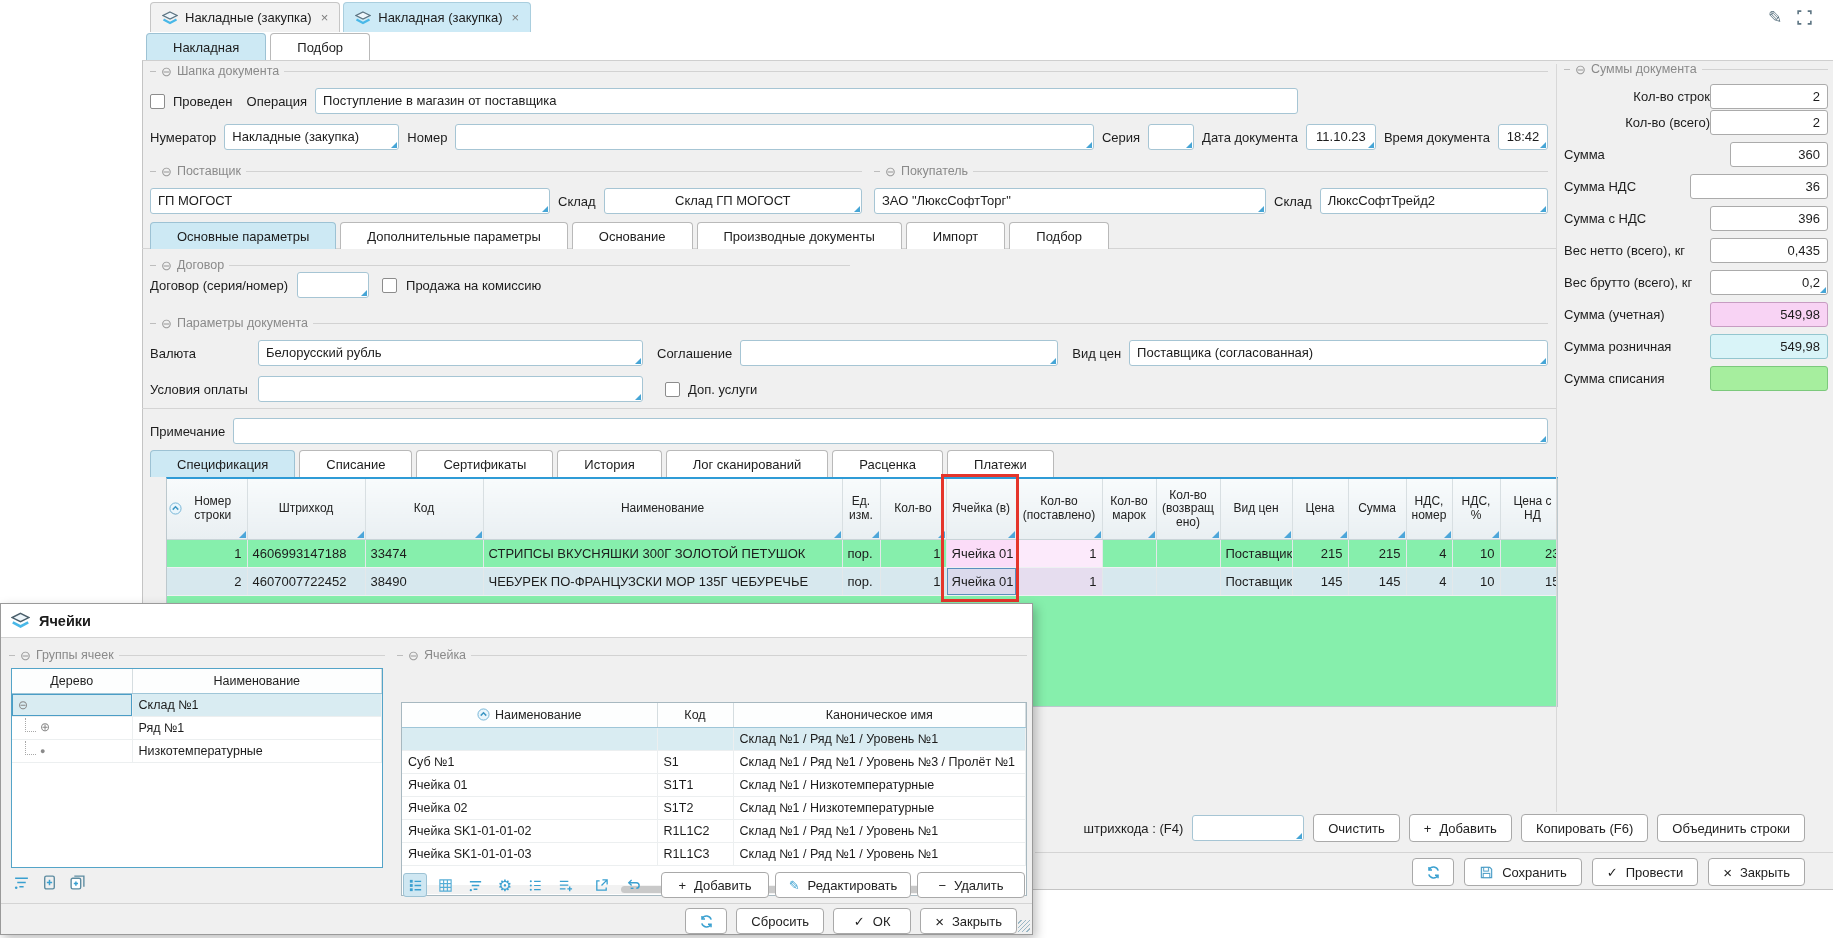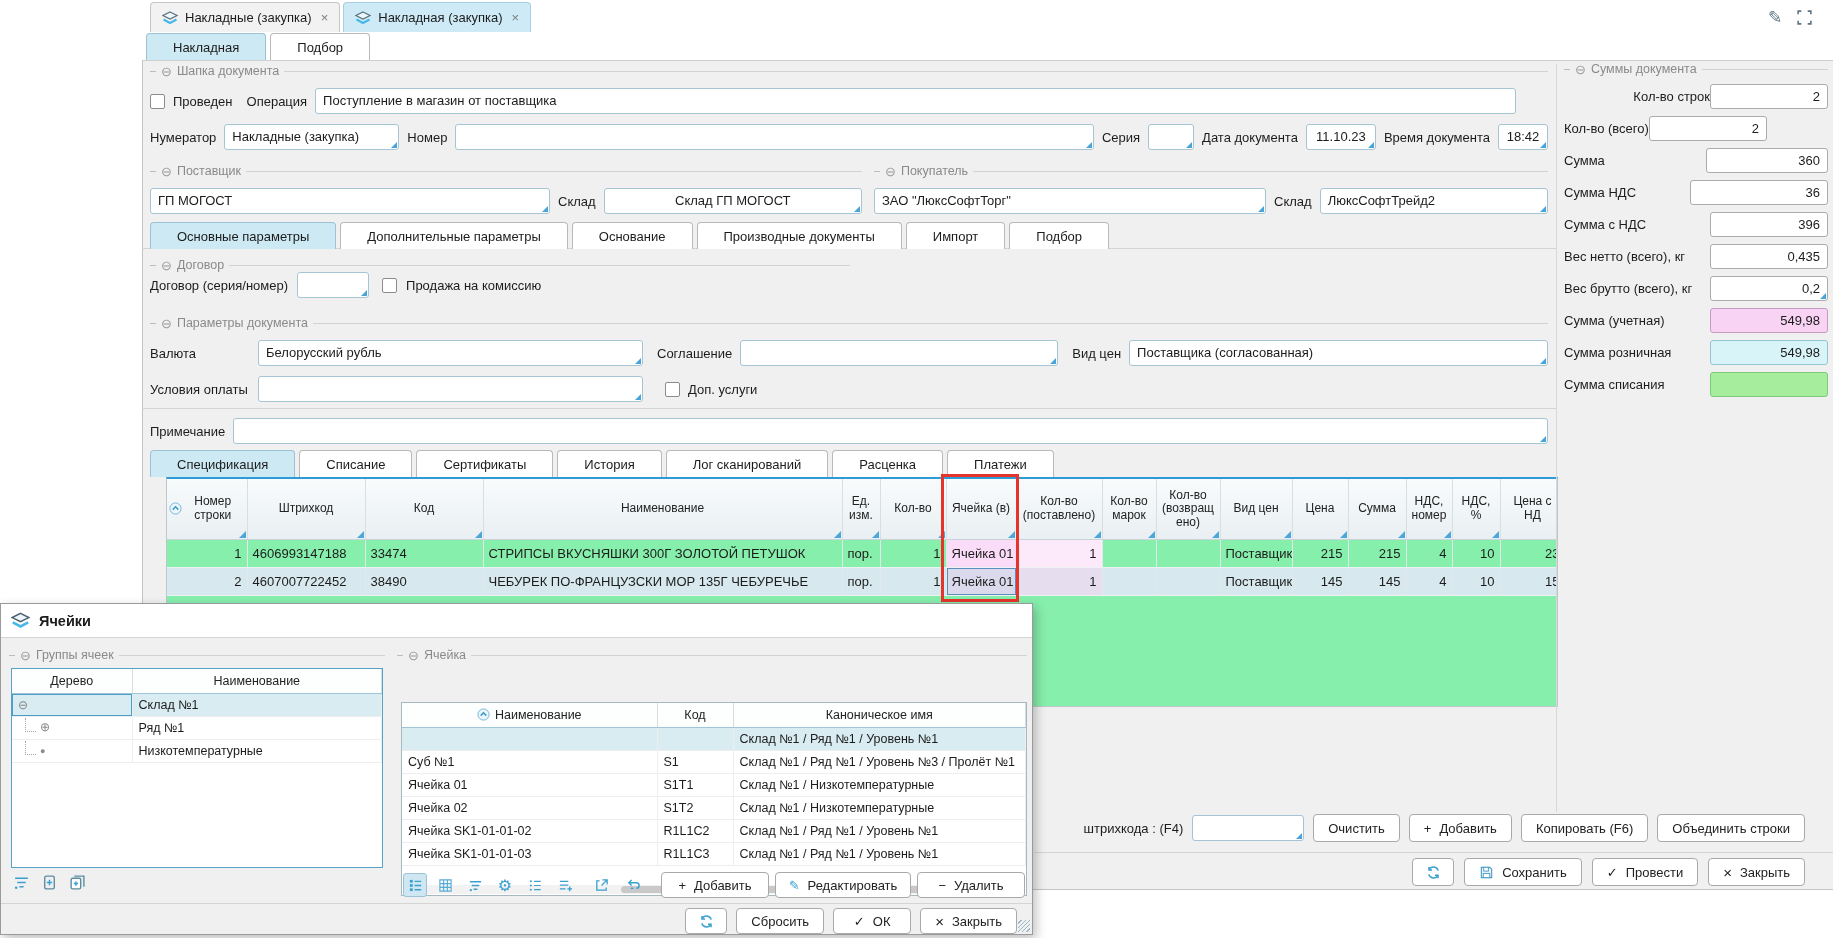--- a/index.html
+++ b/index.html
@@ -120,21 +120,21 @@
         <span>Подбор</span>
       </div>
   </div>
 
   <div class="abs legend" style="left:150px;top:64px;width:1398px">
     <span class="dash"></span>
       <span class="g">⊖</span>
     <span>Шапка документа</span>
       <span class="line"></span>
   </div>
-  <div class="abs row" style="left:150px;top:88px;width:1366px;gap:8px">
+  <div class="abs row" style="left:150px;top:88px;width:1148px;gap:8px">
     <div class="chk"></div>
     <span class="lbl">Проведен</span>
     <span class="lbl" style="margin-left:6px">Операция</span>
     <div class="field" style="flex:1">Поступление в магазин от поставщика</div>
   </div>
   <div class="abs row" style="left:150px;top:124px;width:1398px;gap:8px">
     <span class="lbl">Нумератор</span>
     <div class="field grip" style="width:175px">Накладные (закупка)</div>
     <span class="lbl">Номер</span>
     <div class="field grip" style="flex:1"></div>
@@ -349,27 +349,27 @@
     <div class="legend">
       <span class="dash"></span>
         <span class="g">⊖</span>
       <span>Суммы документа</span>
         <span class="line"></span>
     </div>
     <div class="row" style="margin-top:8px;justify-content:flex-end">
       <span class="lbl">Кол-во строк</span>
       <div class="sumfield" style="width:118px">2</div>
     </div>
-    <div class="row" style="margin-top:7px;justify-content:flex-start">
+    <div class="row" style="margin-top:1px;justify-content:flex-end">
       <span class="lbl">Кол-во (всего)</span>
       <div class="sumfield" style="width:118px">2</div>
     </div>
     <div class="row" style="margin-top:7px;justify-content:space-between">
       <span class="lbl">Сумма</span>
-      <div class="sumfield" style="width:122px">360</div>
+      <div class="sumfield" style="width:98px">360</div>
     </div>
     <div class="row" style="margin-top:7px;justify-content:space-between">
       <span class="lbl">Сумма НДС</span>
       <div class="sumfield" style="width:138px">36</div>
     </div>
     <div class="row" style="margin-top:7px;justify-content:space-between">
       <span class="lbl">Сумма с НДС</span>
       <div class="sumfield" style="width:118px">396</div>
     </div>
     <div class="row" style="margin-top:7px;justify-content:space-between">

